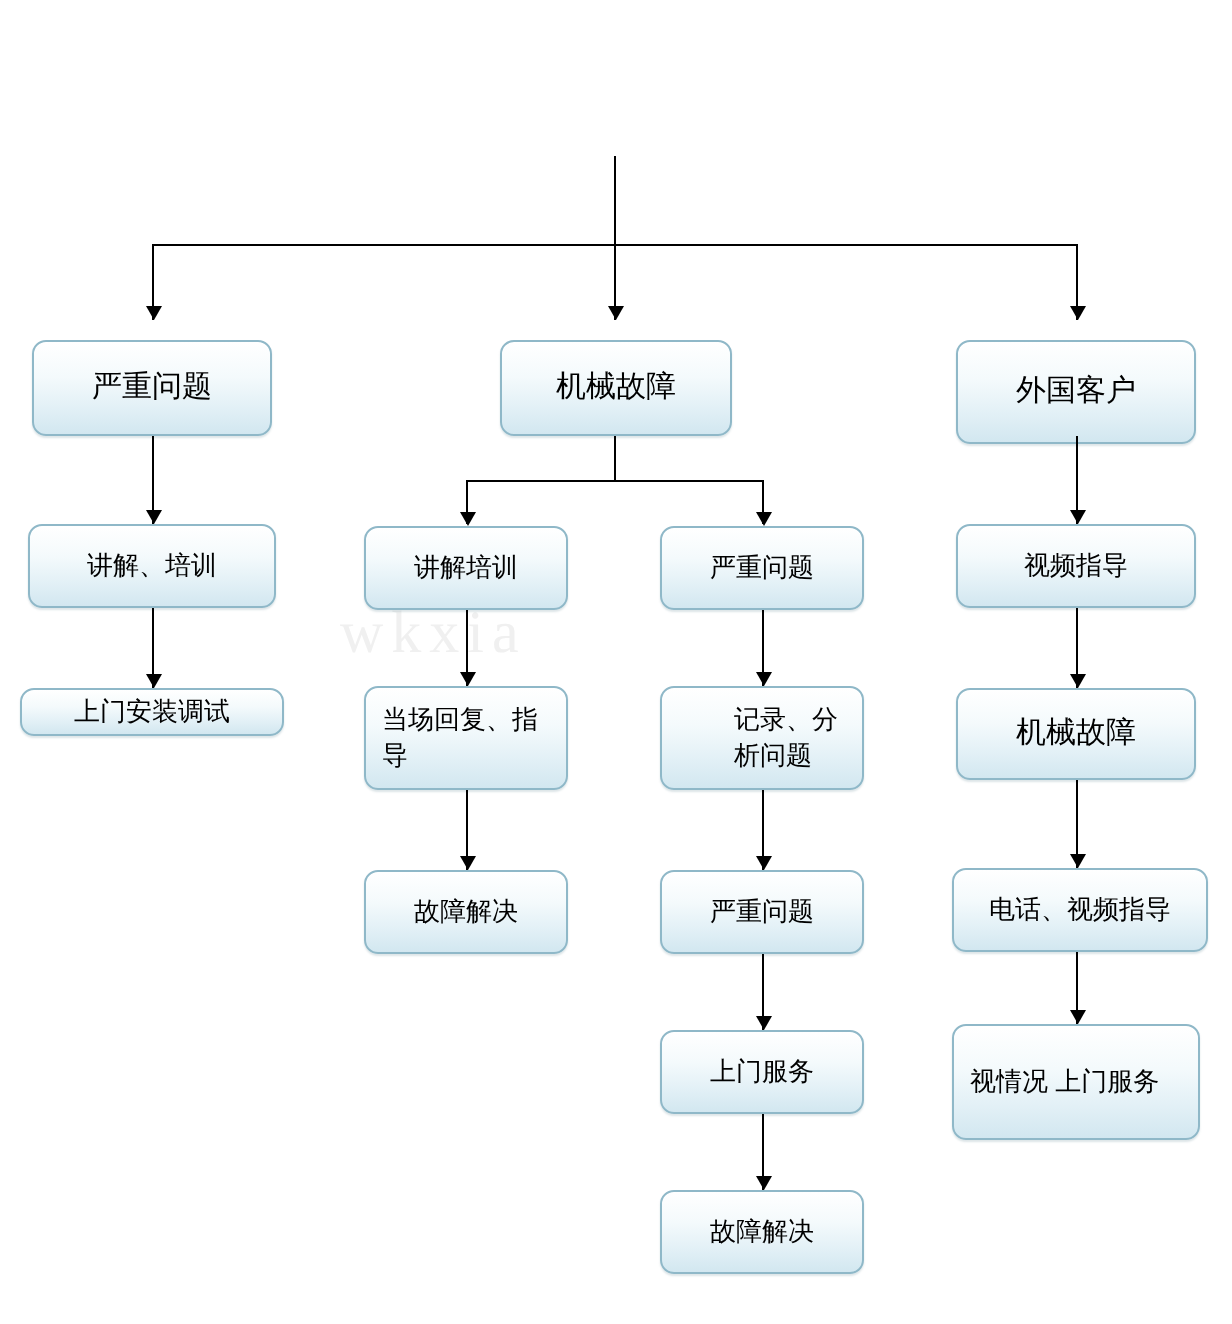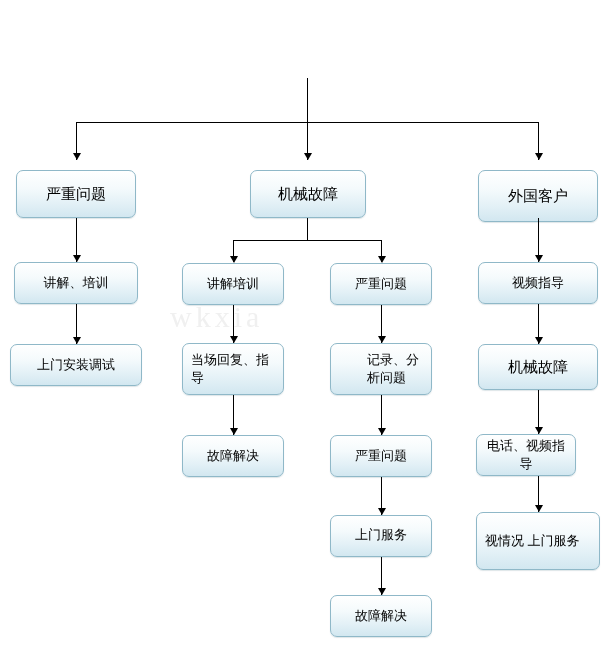--- a/index.html
+++ b/index.html
@@ -93,21 +93,21 @@
   <div class="node big" style="left:16px; top:170px; width:120px; height:48px;">严重问题</div>
 
   <div class="line v" style="left:76px; top:218px; height:44px;"></div>
   <div class="arrow" style="left:73px; top:255px;"></div>
 
   <div class="node" style="left:14px; top:262px; width:124px; height:42px;text-align:center;">讲解、培训</div>
 
   <div class="line v" style="left:76px; top:304px; height:40px;"></div>
   <div class="arrow" style="left:73px; top:337px;"></div>
 
-  <div class="node" style="left:10px; top:344px; width:132px; height:42px;">上门安装调试</div>
+  <div class="node" style="left:10px; top:344px; width:132px; height:24px;">上门安装调试</div>
 
   <div class="node big" style="left:250px; top:170px; width:116px; height:48px;">机械故障</div>
 
   <div class="line v" style="left:307px; top:218px; height:22px;"></div>
   <div class="line h" style="left:233px; top:240px; width:148px;"></div>
   <div class="line v" style="left:233px; top:240px; height:22px;"></div>
   <div class="line v" style="left:381px; top:240px; height:22px;"></div>
   <div class="arrow" style="left:230px; top:256px;"></div>
   <div class="arrow" style="left:378px; top:256px;"></div>
 
@@ -131,21 +131,21 @@
   <div class="node left-align" style="left:330px; top:343px; width:102px; height:52px;padding-left:36px;">记录、分析问题</div>
 
   <div class="line v" style="left:381px; top:395px; height:40px;"></div>
   <div class="arrow" style="left:378px; top:428px;"></div>
 
   <div class="node" style="left:330px; top:435px; width:102px; height:42px;">严重问题</div>
 
   <div class="line v" style="left:381px; top:477px; height:38px;"></div>
   <div class="arrow" style="left:378px; top:508px;"></div>
 
-  <div class="node" style="left:330px; top:515px; width:102px; height:42px;font-family:Liberation Mono, monospace;">上门服务</div>
+  <div class="node" style="left:330px; top:515px; width:102px; height:42px;">上门服务</div>
 
   <div class="line v" style="left:381px; top:557px; height:38px;"></div>
   <div class="arrow" style="left:378px; top:588px;"></div>
 
   <div class="node" style="left:330px; top:595px; width:102px; height:42px;">故障解决</div>
 
   <div class="node big" style="left:478px; top:170px; width:120px; height:52px;">外国客户</div>
 
   <div class="line v" style="left:538px; top:218px; height:44px;"></div>
   <div class="arrow" style="left:535px; top:255px;"></div>
@@ -153,20 +153,20 @@
   <div class="node" style="left:478px; top:262px; width:120px; height:42px;">视频指导</div>
 
   <div class="line v" style="left:538px; top:304px; height:40px;"></div>
   <div class="arrow" style="left:535px; top:337px;"></div>
 
   <div class="node big" style="left:478px; top:344px; width:120px; height:46px;">机械故障</div>
 
   <div class="line v" style="left:538px; top:390px; height:44px;"></div>
   <div class="arrow" style="left:535px; top:427px;"></div>
 
-  <div class="node" style="left:476px; top:434px; width:100px; height:42px;">电话、视频指导</div>
+  <div class="node" style="left:476px; top:434px; width:128px; height:42px;">电话、视频指导</div>
 
   <div class="line v" style="left:538px; top:476px; height:36px;"></div>
   <div class="arrow" style="left:535px; top:505px;"></div>
 
   <div class="node left-align" style="left:476px; top:512px; width:124px; height:58px;">视情况 上门服务</div>
 
 </div>
 
 </body></html>

